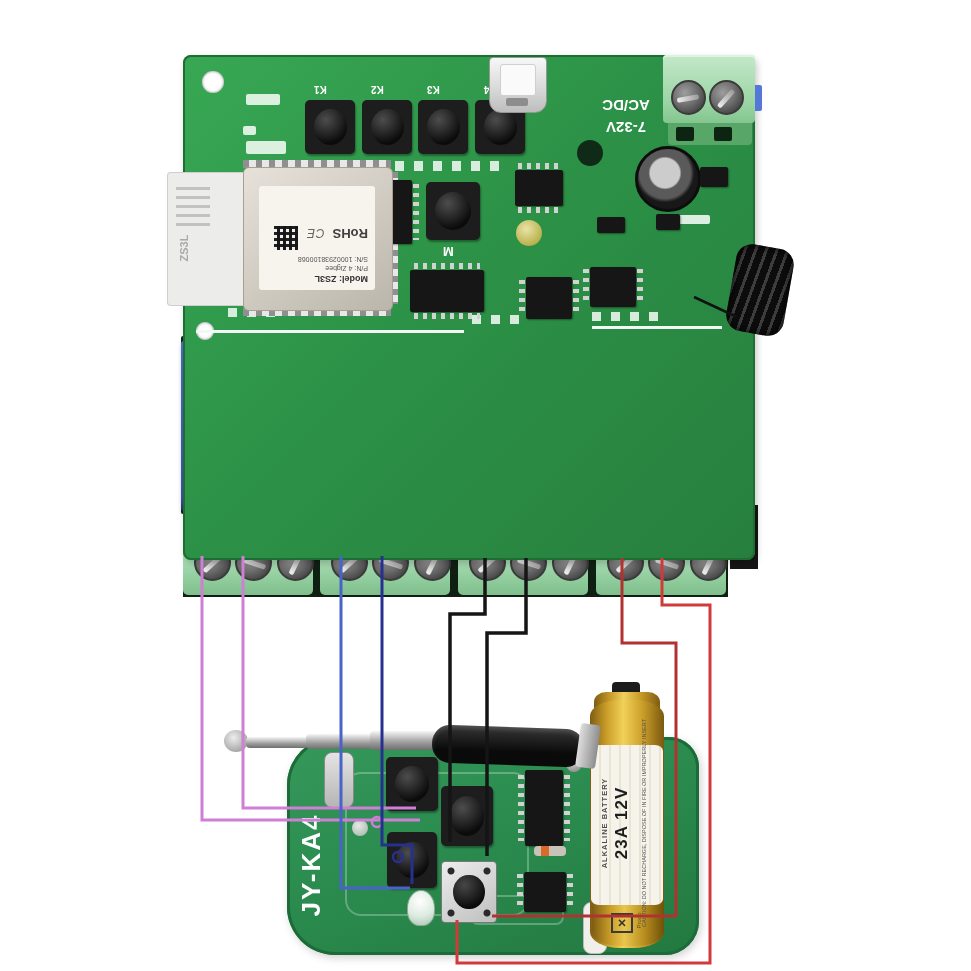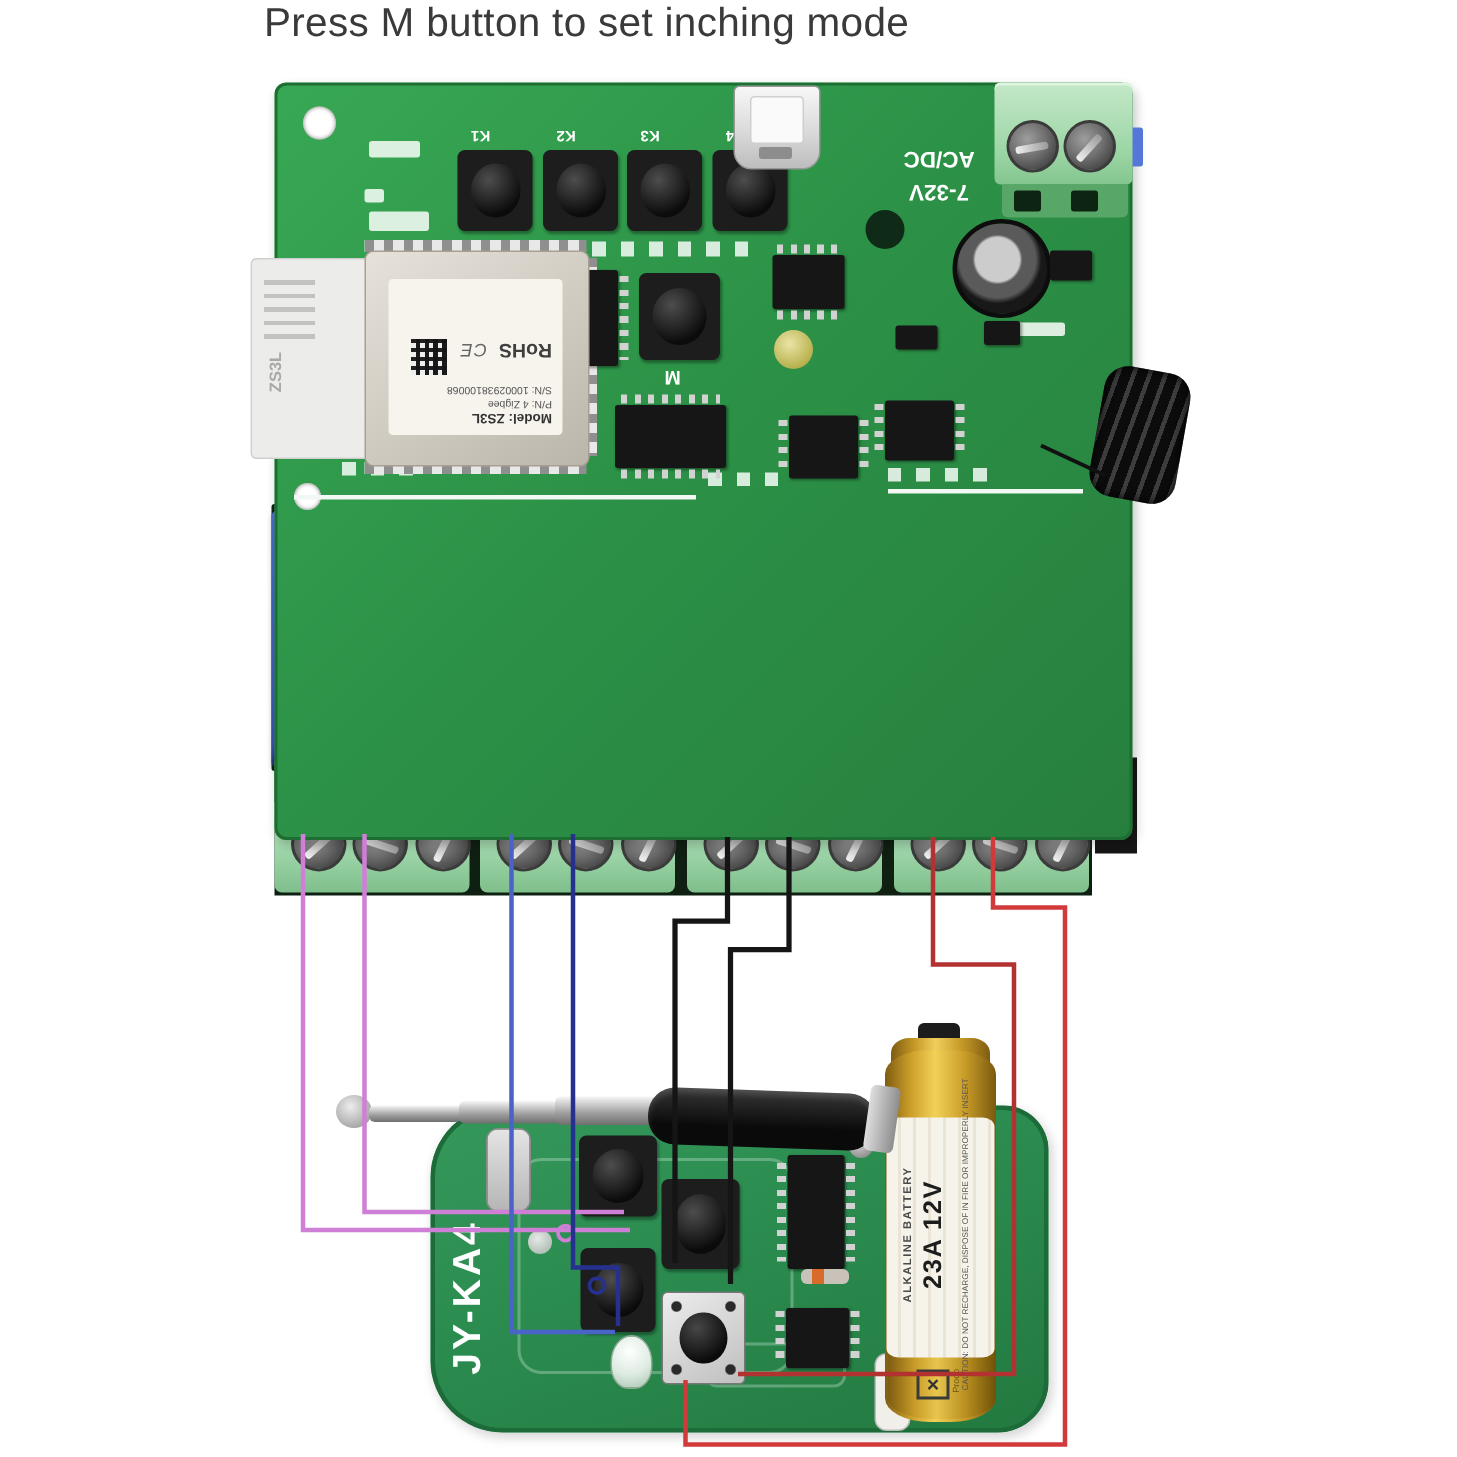--- a/index.html
+++ b/index.html
@@ -184,21 +184,20 @@
     background:linear-gradient(90deg,#dedede,#8d8d8d);border-radius:4px;}
 
   
   .wires{position:absolute;left:0;top:0;z-index:9;}
 </style>
 </head>
 <body>
 
 <div class="scene">
 
-  <div class="abs title">Press M button to set inching mode</div>
 
   <div class="abs mainboard"></div>
 
   <div class="abs hole-w" style="left:202px;top:71px;width:22px;height:22px;z-index:2"></div>
   <div class="abs hole-w" style="left:196px;top:322px;width:18px;height:18px;z-index:2"></div>
   <div class="abs hole-d" style="left:577px;top:140px;width:26px;height:26px;z-index:2"></div>
 
   <div class="abs silk" style="left:246px;top:94px;width:34px;height:11px;z-index:2"></div>
   <div class="abs silk" style="left:243px;top:126px;width:13px;height:9px;z-index:2"></div>
   <div class="abs silk" style="left:246px;top:141px;width:40px;height:13px;z-index:2"></div>

